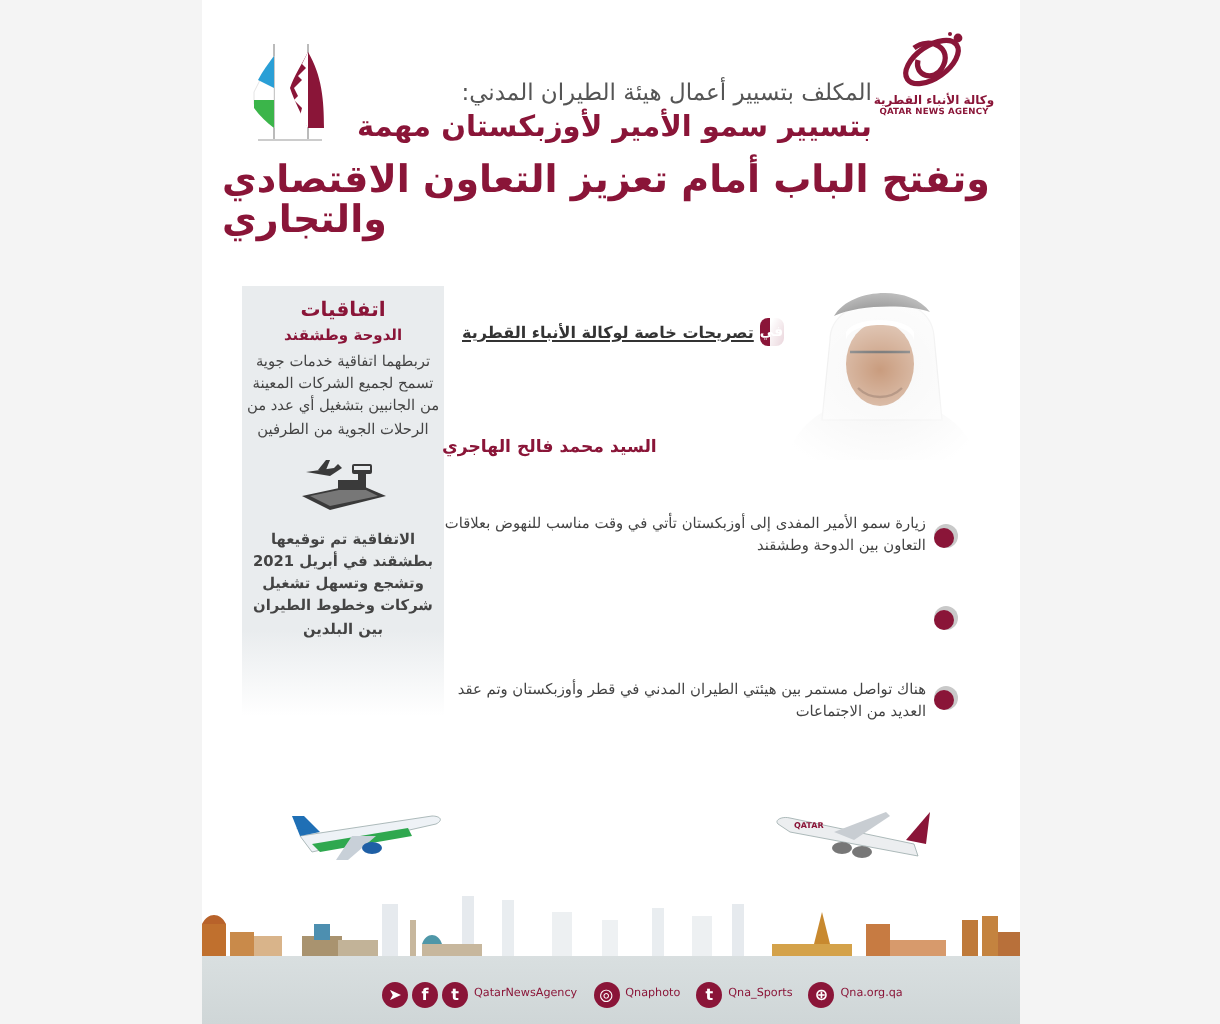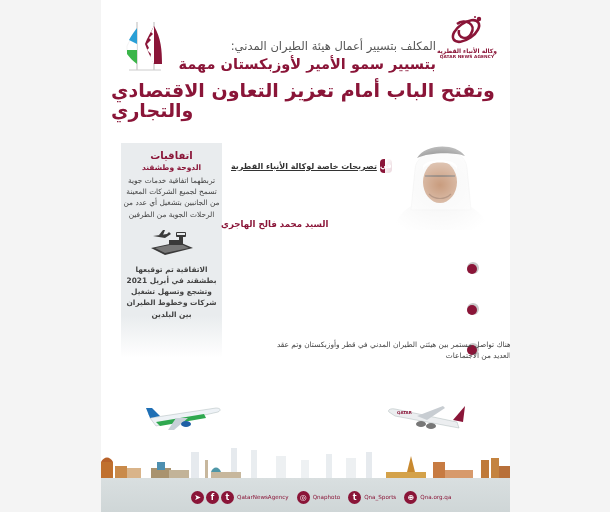--- a/index.html
+++ b/index.html
@@ -125,25 +125,26 @@
     <path d="M44 64 C 50 70, 60 70, 66 64" stroke="#a07860" stroke-width="1.2" fill="none"></path>
     <path d="M38 40 C 40 30, 70 30, 72 40 L 72 36 C 68 28, 42 28, 38 36 Z" fill="#ffffff"></path>
     <rect x="0" y="0" width="110" height="100" fill="url(#fade)"></rect>
   </svg>
 
   <div class="pname rtl">
     <div class="n">السيد محمد فالح الهاجري</div>
   </div>
 
   <div class="dot" style="left:366px; top:264px;"></div>
+  <div class="bullet rtl" style="top:256px; width:242px;">زيارة سمو الأمير المفدى إلى أوزبكستان تأتي في وقت مناسب للنهوض بعلاقات التعاون بين الدوحة وطشقند</div>
 
   <div class="dot" style="left:366px; top:305px;"></div>
 
   <div class="dot" style="left:366px; top:345px;"></div>
-  <div class="bullet rtl" style="top:339px; width:242px;margin-left:48px;">هناك تواصل مستمر بين هيئتي الطيران المدني في قطر وأوزبكستان وتم عقد العديد من الاجتماعات</div>
+  <div class="bullet rtl" style="top:339px; width:242px;">هناك تواصل مستمر بين هيئتي الطيران المدني في قطر وأوزبكستان وتم عقد العديد من الاجتماعات</div>
 
   <svg class="plane" style="left:45px; top:404px;" width="76" height="30" viewBox="0 0 76 30">
     <path d="M4 14 L 70 4 C 74 4, 76 6, 72 8 L 10 22 Z" fill="#eef2f6" stroke="#9aa" stroke-width="0.4"></path>
     <path d="M10 18 L 58 10 L 60 14 L 14 22 Z" fill="#2fa84f"></path>
     <path d="M4 14 L 0 4 L 6 4 L 14 12 Z" fill="#1f6fb5"></path>
     <path d="M30 14 L 22 26 L 28 26 L 42 14 Z" fill="#c8d0d8"></path>
     <ellipse cx="40" cy="20" rx="5" ry="3" fill="#1f5fa5"></ellipse>
     <path d="M6 12 L 2 10 L 8 11 Z" fill="#1f6fb5"></path>
   </svg>
   <svg class="plane" style="left:286px; top:404px;" width="80" height="32" viewBox="0 0 80 32">

